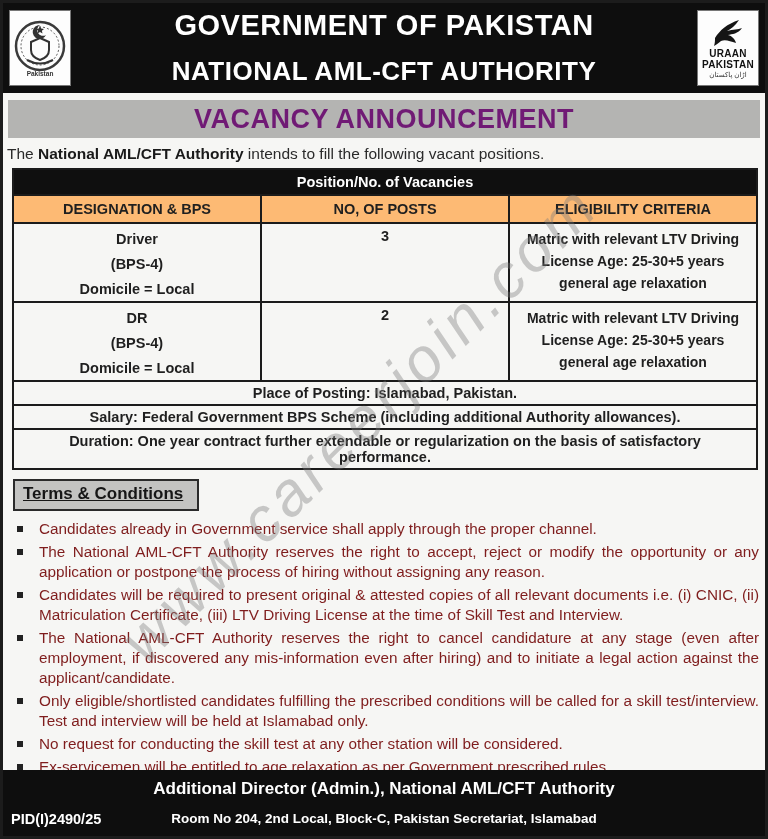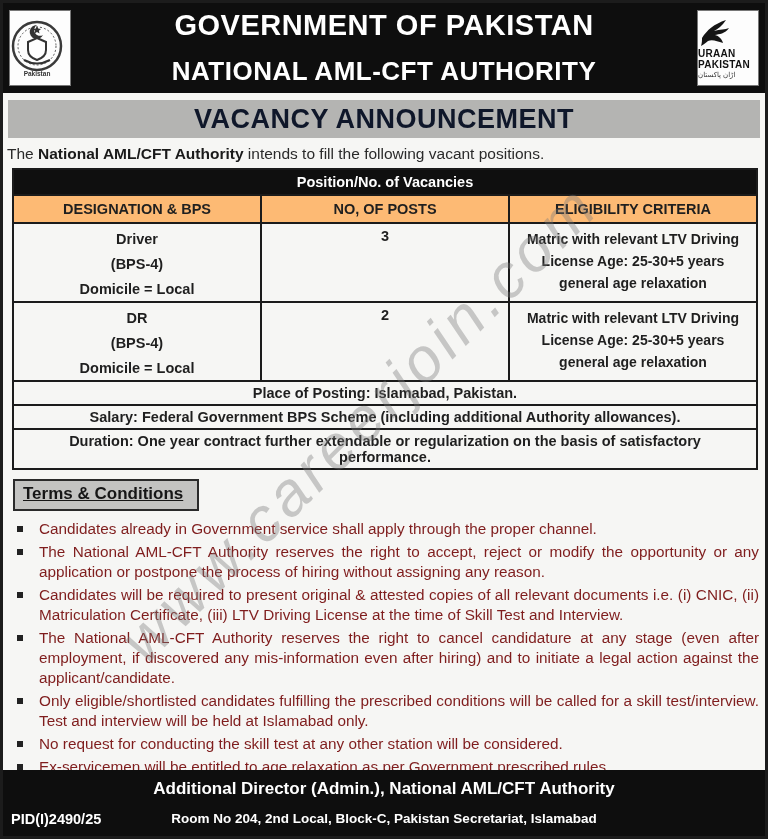--- a/index.html
+++ b/index.html
@@ -20,33 +20,33 @@
   }
   
   .masthead{
     height:90px;background:#0e0e0e;
     display:flex;align-items:center;justify-content:space-between;
     position:relative;
     gap:24px;
   }
   .logo-box{
     width:62px;height:76px;background:#fdfdfd;margin:0 6px;
-    display:flex;flex-direction:column;align-items:flex-start;justify-content:center;
+    display:flex;flex-direction:column;align-items:center;justify-content:center;
     flex:0 0 auto;border:1px solid #777;box-sizing:border-box;
   }
   .masthead-titles{flex:1;text-align:center;color:#fff;}
   .masthead-title1{font-size:29px;font-weight:bold;letter-spacing:.5px;margin-bottom:14px;}
   .masthead-title2{font-size:26px;font-weight:bold;letter-spacing:.5px;}
   .uraan-word{font-size:10px;font-weight:bold;color:#111;line-height:11px;letter-spacing:.3px;}
   .uraan-urdu{font-size:7px;color:#333;margin-top:1px;}
   
   .vacancy-band{
     margin:7px 5px 0 5px;height:38px;background:#b4b4b2;
     display:flex;align-items:center;justify-content:center;
-    font-size:27px;font-weight:bold;color:#0f172a;letter-spacing:.5px;
+    font-size:27px;font-weight:bold;color:#701a75;letter-spacing:.5px;
   }
   .intro{
     margin:7px 4px 5px 4px;font-size:15.5px;color:#2a2a2a;
   }
   .intro b{color:#1a1a1a;}
   
   table.vac{
     border-collapse:collapse;margin:0 9px 0 9px;width:746px;
     table-layout:fixed;
   }

